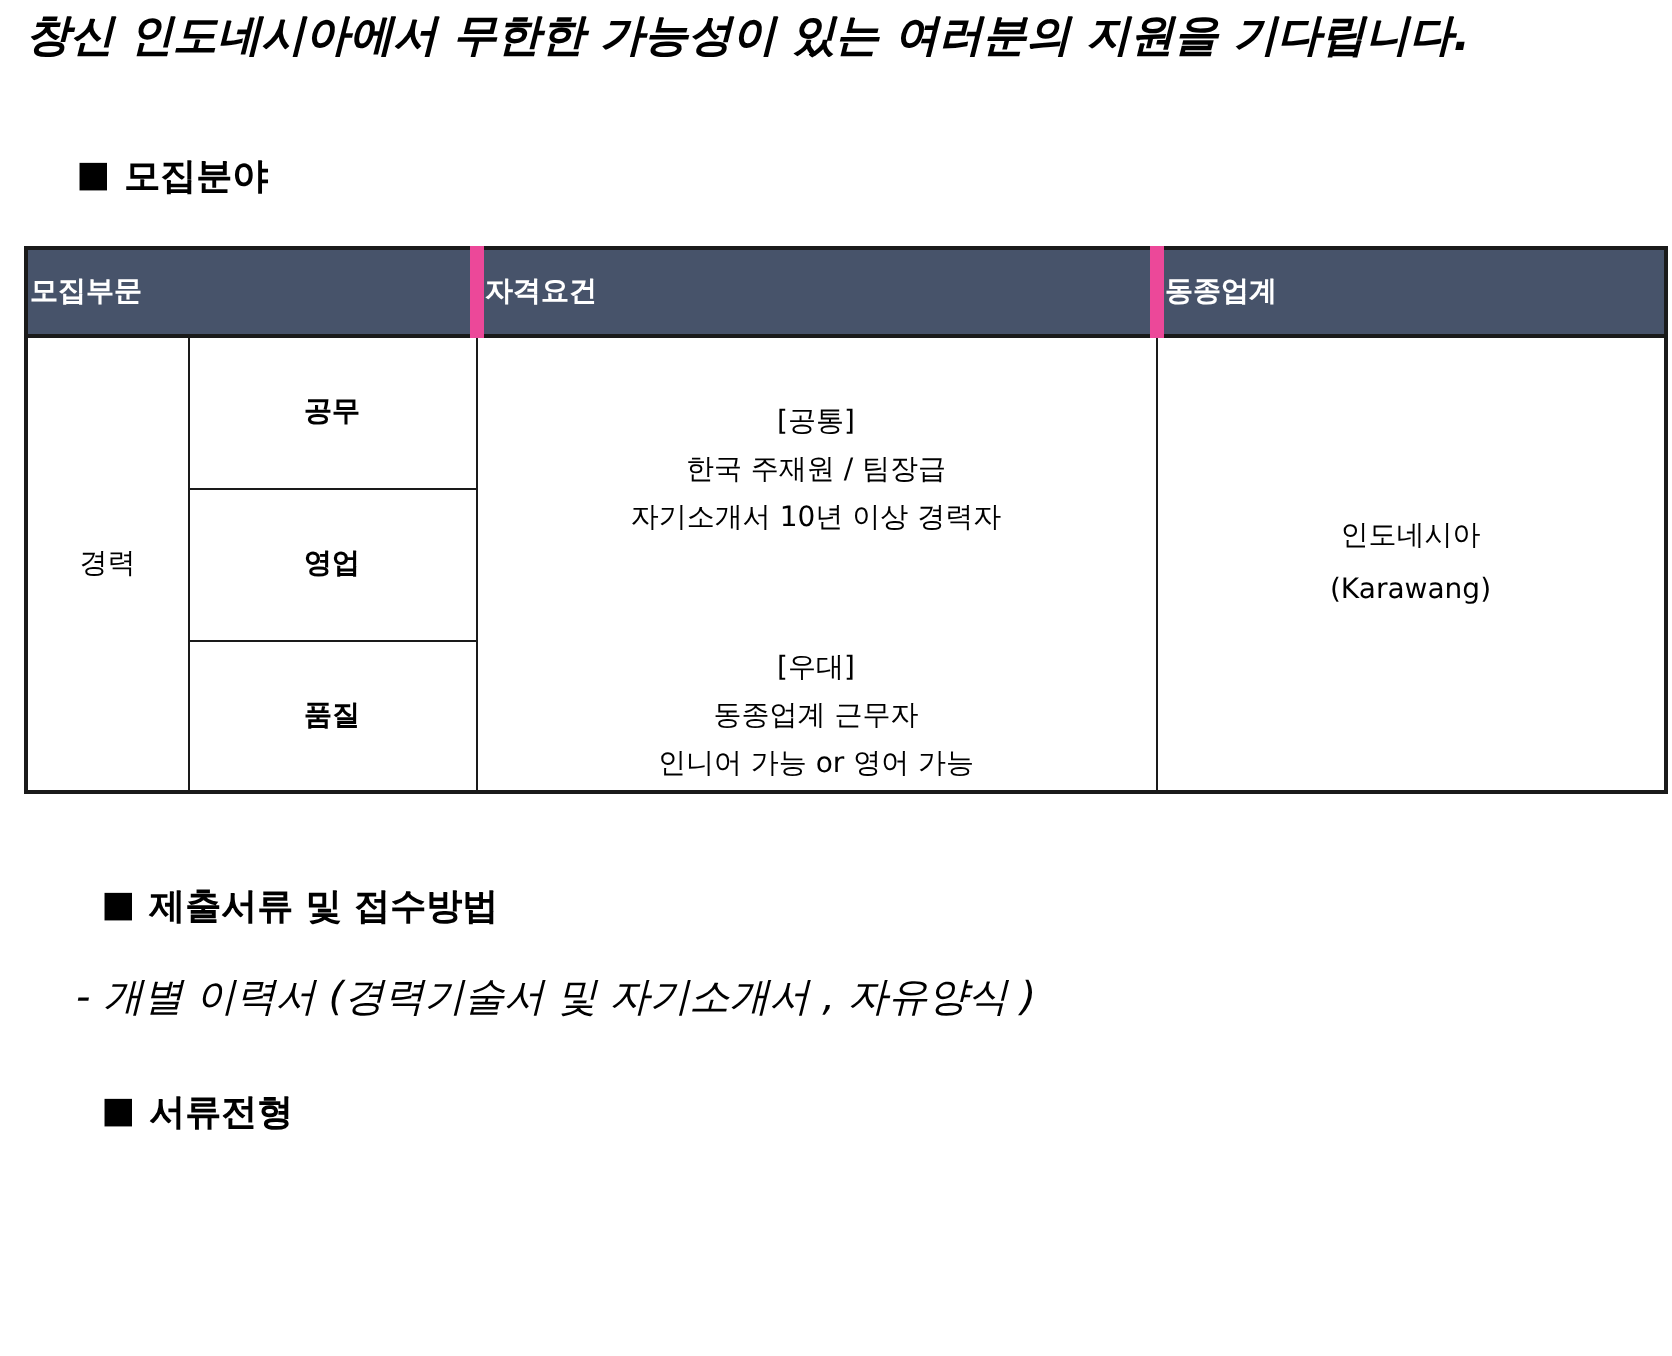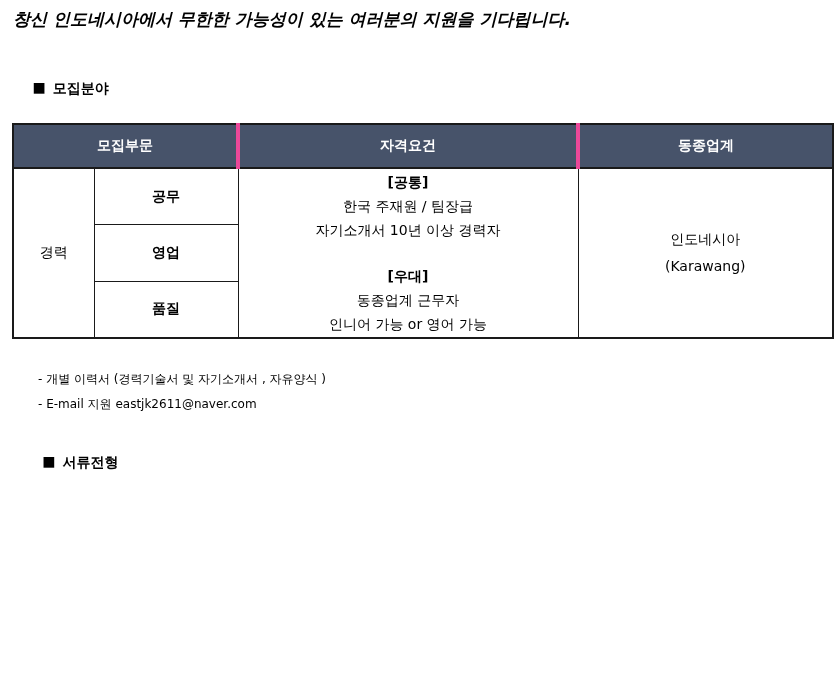--- a/index.html
+++ b/index.html
@@ -13,29 +13,29 @@
   body{
     width:836px;height:678px;
     background:#ffffff;
     color:var(--text);
     font-family:"DejaVu Sans","Liberation Sans",sans-serif;
     overflow:hidden;
   }
   .page{padding:8px 10px 0 13px;}
 
   .doc-title{
-    font-size:17px;
+    font-size:22px;
     font-weight:bold;
     font-style:italic;
     line-height:22px;
     white-space:pre-wrap;
   }
 
   .sec-heading{
-    font-size:14px;
+    font-size:18px;
     font-weight:bold;
     line-height:19px;
     white-space:pre-wrap;
   }
   .sec-heading .bullet{
     display:inline-block;
     margin-right:7px;
     transform:translateY(-1px);
   }
   .recruit-heading{margin-top:30px;}
@@ -51,53 +51,54 @@
   table.recruit col.c1{width:81px;}
   table.recruit col.c2{width:144px;}
   table.recruit col.c3{width:340px;}
   table.recruit col.c4{width:255px;}
   table.recruit th{
     background:var(--header-bg);
     color:var(--header-text);
     font-size:14px;
     font-weight:bold;
     height:44px;
-    text-align:center;
+    text-align:left;
     vertical-align:middle;
     border-bottom:2px solid var(--border);
   }
-  table.recruit th + th{border-left:4px solid #ec4899;}
+  table.recruit th + th{border-left:7px solid #ec4899;}
   table.recruit td{
     border:1px solid var(--border);
     font-size:14px;
     text-align:center;
     vertical-align:middle;
     background:#ffffff;
   }
   td.career{font-weight:normal;}
   td.pos{
     font-weight:bold;
     height:55px;
     border-top-style:none;
     border-bottom-style:none;
   }
   td.pos.dotted{border-bottom:1px dotted #555;}
   td.qual{line-height:24px;font-weight:normal;}
-  td.qual .grp-label{font-weight:bold;}
+  td.qual .grp-label{font-weight:normal;margin-top:29px;}
   td.qual .gap{height:22px;}
   td.loc{line-height:27px;font-weight:normal;}
 
   .section{margin-top:28px;}
   .section.tight{margin-top:17px;}
   .section .items{margin-top:4px;}
   .section .item{
-    font-size:12px;
+    font-size:20px;
     line-height:25px;
     padding-left:25px;
     white-space:pre-wrap;
+    font-style:italic;
   }
 </style>
 </head>
 <body>
 
 <div class="page">
 
   <div class="doc-title">창신 인도네시아에서 무한한 가능성이 있는 여러분의 지원을 기다립니다.</div>
 
   <div class="sec-heading recruit-heading">
@@ -141,23 +142,25 @@
       </tr>
       <tr>
         <td class="pos">품질</td>
       </tr>
     </tbody>
   </table>
 
 
 
   <div class="section">
+    <div class="sec-heading">
+      <span class="bullet">■</span><span>제출서류 및 접수방법</span>
+    </div>
     <div class="items">
       <div class="item">- 개별 이력서 (경력기술서 및 자기소개서 , 자유양식 )</div>
-      <div class="item">- E-mail 지원 eastjk2611@naver.com</div>
     </div>
   </div>
 
   <div class="section tight">
     <div class="sec-heading">
       <span class="bullet">■</span><span>서류전형</span>
     </div>
 
   </div>
 

